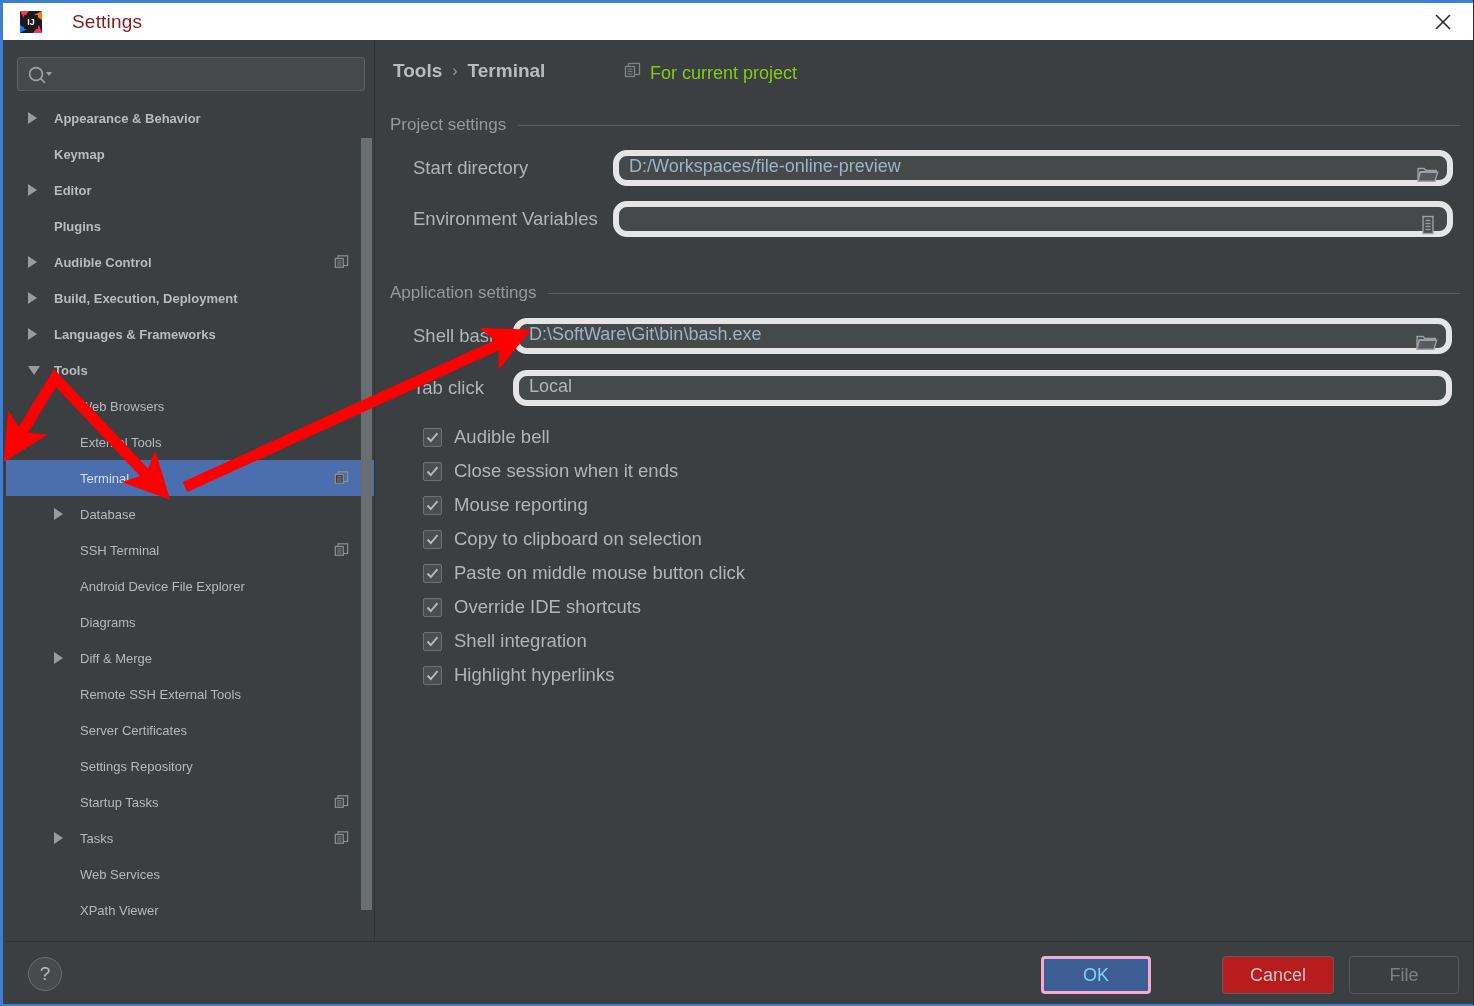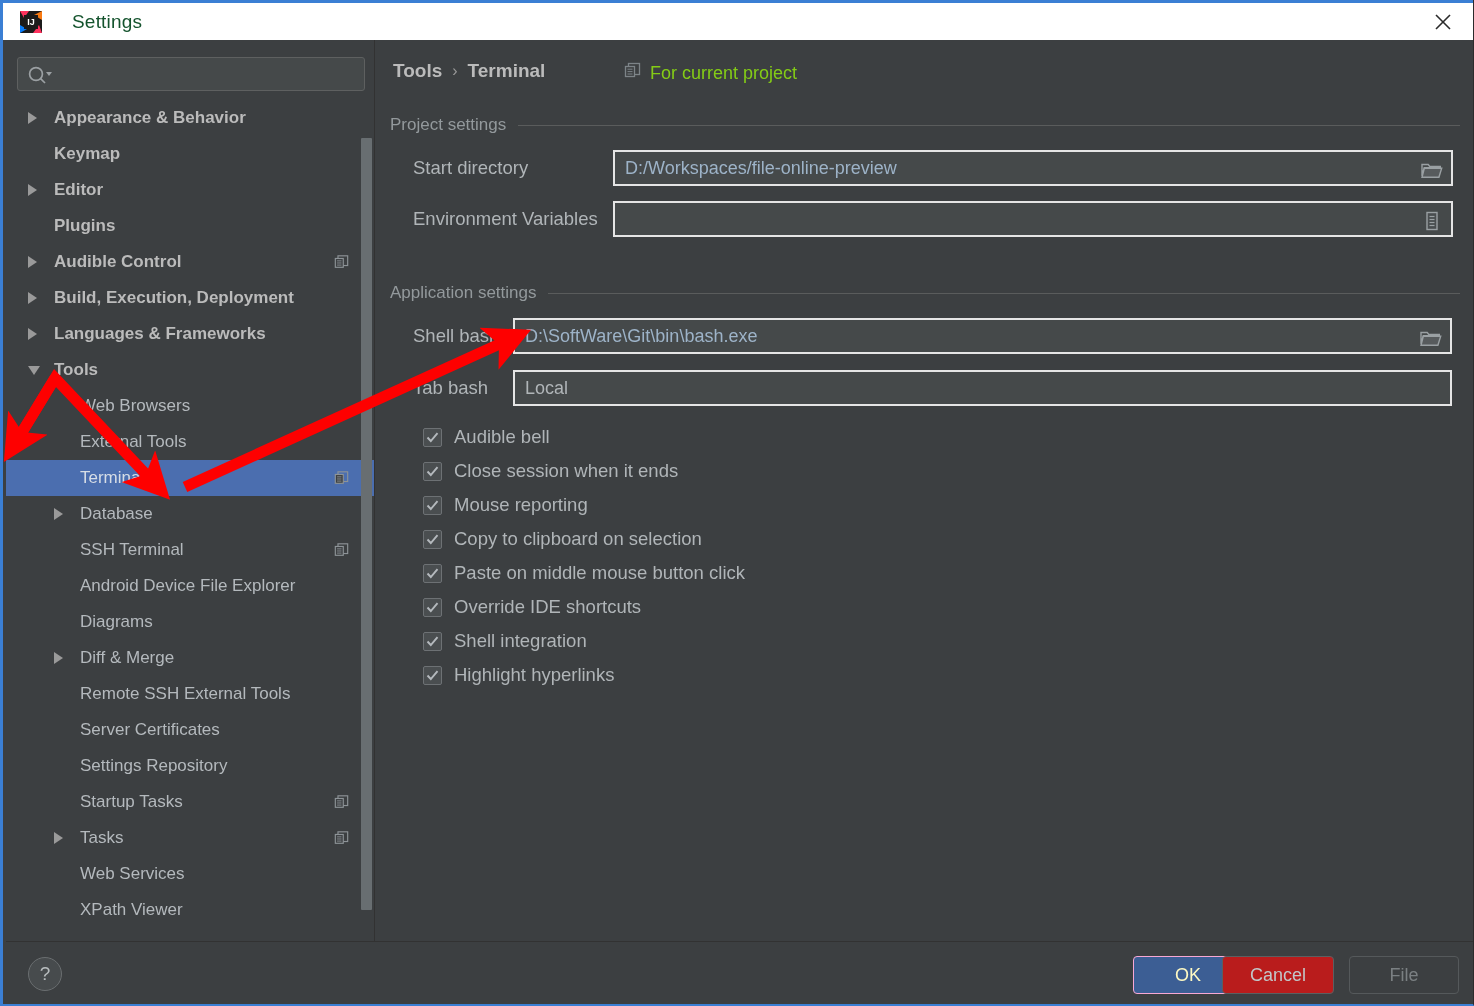--- a/index.html
+++ b/index.html
@@ -29,21 +29,21 @@
     border-top: 3px solid #3b7fd4;
     display: flex; align-items: center; gap: 20px;
   }
   #app-icon {
     margin-left: 17px; width: 22px; height: 22px;
     position: relative; flex: none;
   }
   #title-text {
     margin-left: 10px;
     font-size: 19px;
-    color: #14532d;
+    color: #7f1d1d;
     letter-spacing: .2px;
   }
   #close-btn {
     position: absolute; right: 0; top: 0;
     width: 62px; height: 37px;
     display: flex; align-items: center; justify-content: center;
     cursor: pointer;
   }
   #close-btn svg { display:block; }
 
@@ -79,21 +79,21 @@
     position: relative;
     height: 36px;
     display: flex; align-items: center;
     cursor: default;
     color: #a9b7c6;
   }
   .tree-row.level0 { padding-left: 22px; }
   .tree-row.level1 { padding-left: 48px; }
   .tree-row.bold .tree-label { font-weight: bold; color: #bbbbbb; }
   .tree-row .tree-label {
-    font-size: 17px;
+    font-size: 13px;
     color: #b4b9bd;
     white-space: nowrap;
   }
   .tree-row.selected { background: #4b6eaf; }
   .tree-row.selected .tree-label { color: #d6dde6; }
   .expander {
     width: 26px; height: 36px; flex: none;
     display: flex; align-items: center; justify-content: flex-start;
   }
   .expander .tri-right {
@@ -166,24 +166,24 @@
     position: absolute;
     display: flex; align-items: center;
   }
   .field-label {
     color: #b0b5b8; font-size: 18.5px;
     white-space: nowrap;
     text-align: left;
   }
   .txtfield {
     background: #45494a;
-    border: 2px solid #e5e5e5;
-    border-radius: 0;
+    border: 6px solid #e5e5e5;
+    border-radius: 14px;
     height: 36px;
-    display: flex; align-items: center;
+    display: flex; 
     position: relative;
   }
   .txtfield .val {
     padding-left: 10px;
     font-size: 18px;
     color: #9db3c8;
     white-space: nowrap; overflow: hidden;
   }
   .fbtn {
     position: absolute; right: 1px; top: 1px;
@@ -252,24 +252,24 @@
     height: 38px;
     border-radius: 4px;
     display: flex; align-items: center; justify-content: center;
     font-size: 18px;
     cursor: pointer;
     border: 1px solid #5b5f61;
     background: #b91c1c;
     color: #c2c7c9;
   }
   #btn-ok {
-    left: 1127px; width: 110px;
+    left: 1035px; width: 110px;
     background: #3c5e94;
-    border: 1px solid #f9a8d4;
-    color: #fef9c3;
+    border: 3px solid #f9a8d4;
+    color: #7dd3fc;
   }
   #btn-cancel { left: 1216px; width: 112px; }
   #btn-apply {
     left: 1343px; width: 110px;
     color: #7b8083;
     border: 1px solid #55595b;
     background: #42464800;
   }
 
   
@@ -537,21 +537,21 @@
         <span class="fbtn">
           <svg width="22" height="18" viewBox="0 0 22 18">
             <path d="M1 3.5 h6.2 l1.6 2 h10.5 v1.2 h-16 l-2.3 8 V3.5z" fill="none" stroke="#9aa0a3" stroke-width="1.4"></path>
             <path d="M3.3 7.3 h17.4 l-2.8 9 H1 z" fill="#575b5d" stroke="#9aa0a3" stroke-width="1.4"></path>
           </svg>
         </span>
       </div>
     </div>
 
     <div class="field-row" id="row-tab">
-      <span class="field-label">Tab bash</span>
+      <span class="field-label">Tab click</span>
       <div class="txtfield">
         <span class="val">Local</span>
       </div>
     </div>
 
     <div id="checkboxes">
         <div class="cb-row">
           <span class="cb-box">
             <svg width="15" height="15" viewBox="0 0 15 15">
               <polyline points="2.5,7.5 5.8,11 12.5,3.2" fill="none" stroke="#b4b9bd" stroke-width="1.9"></polyline>

